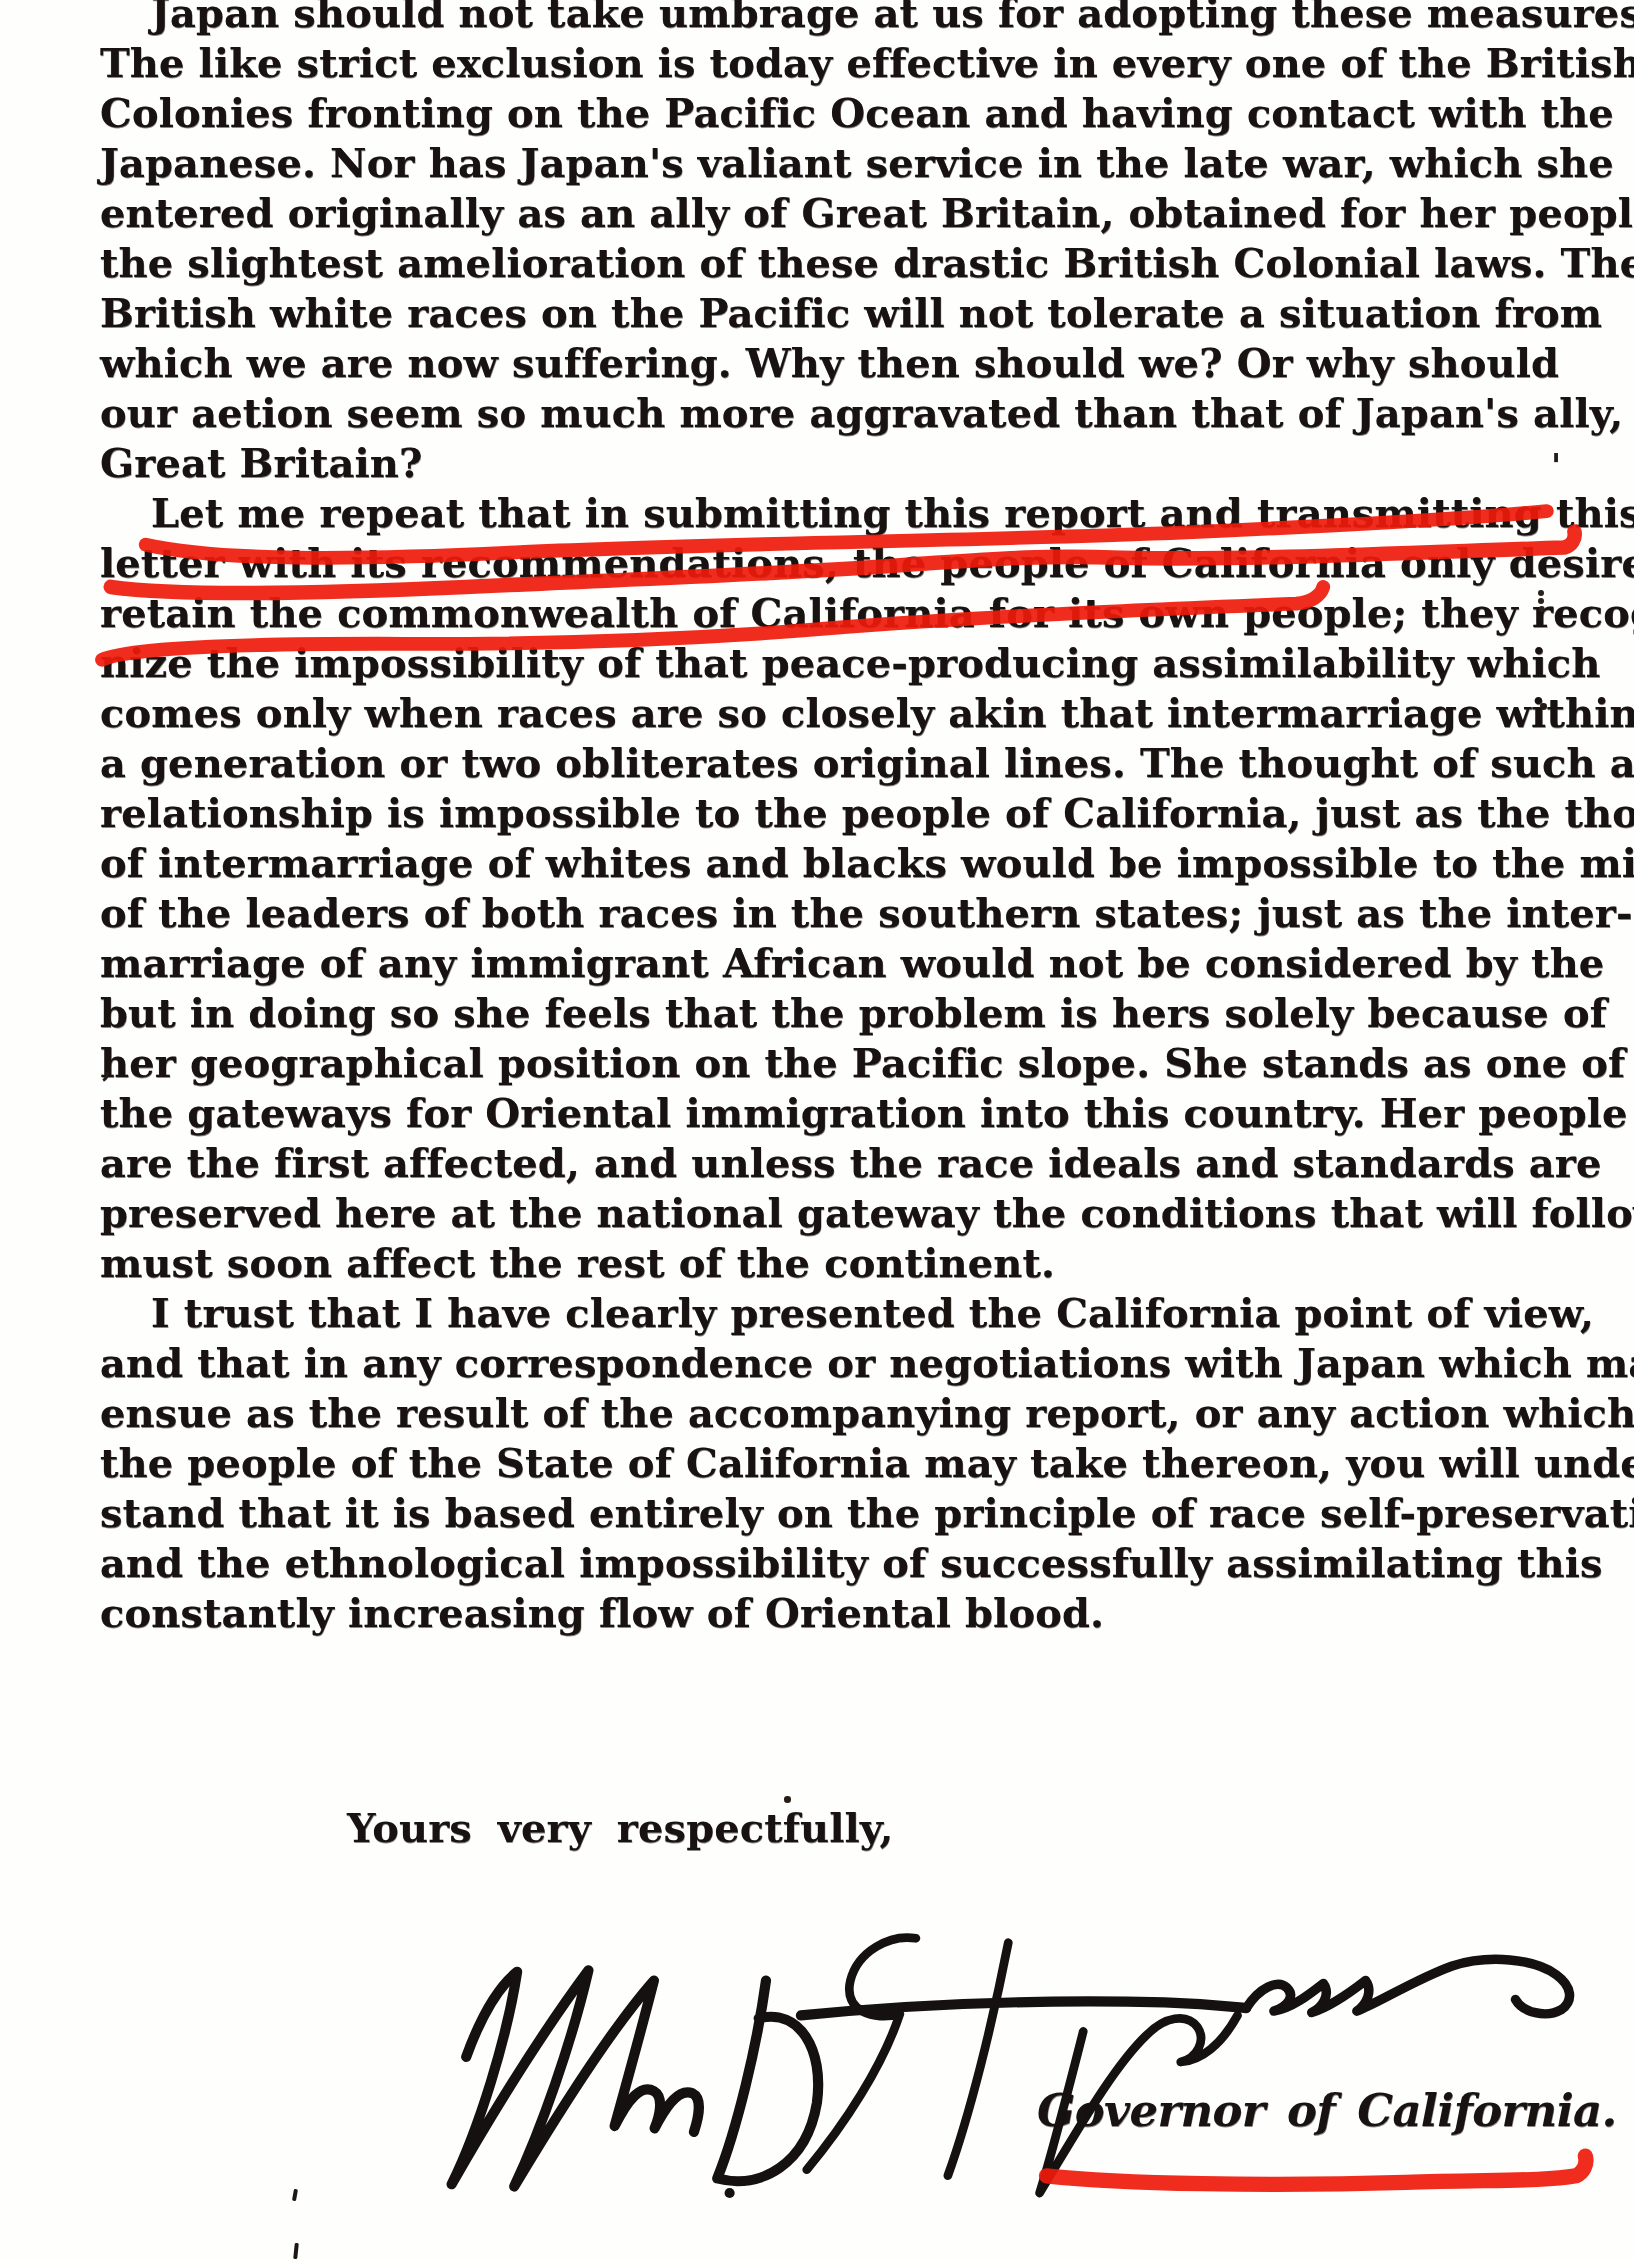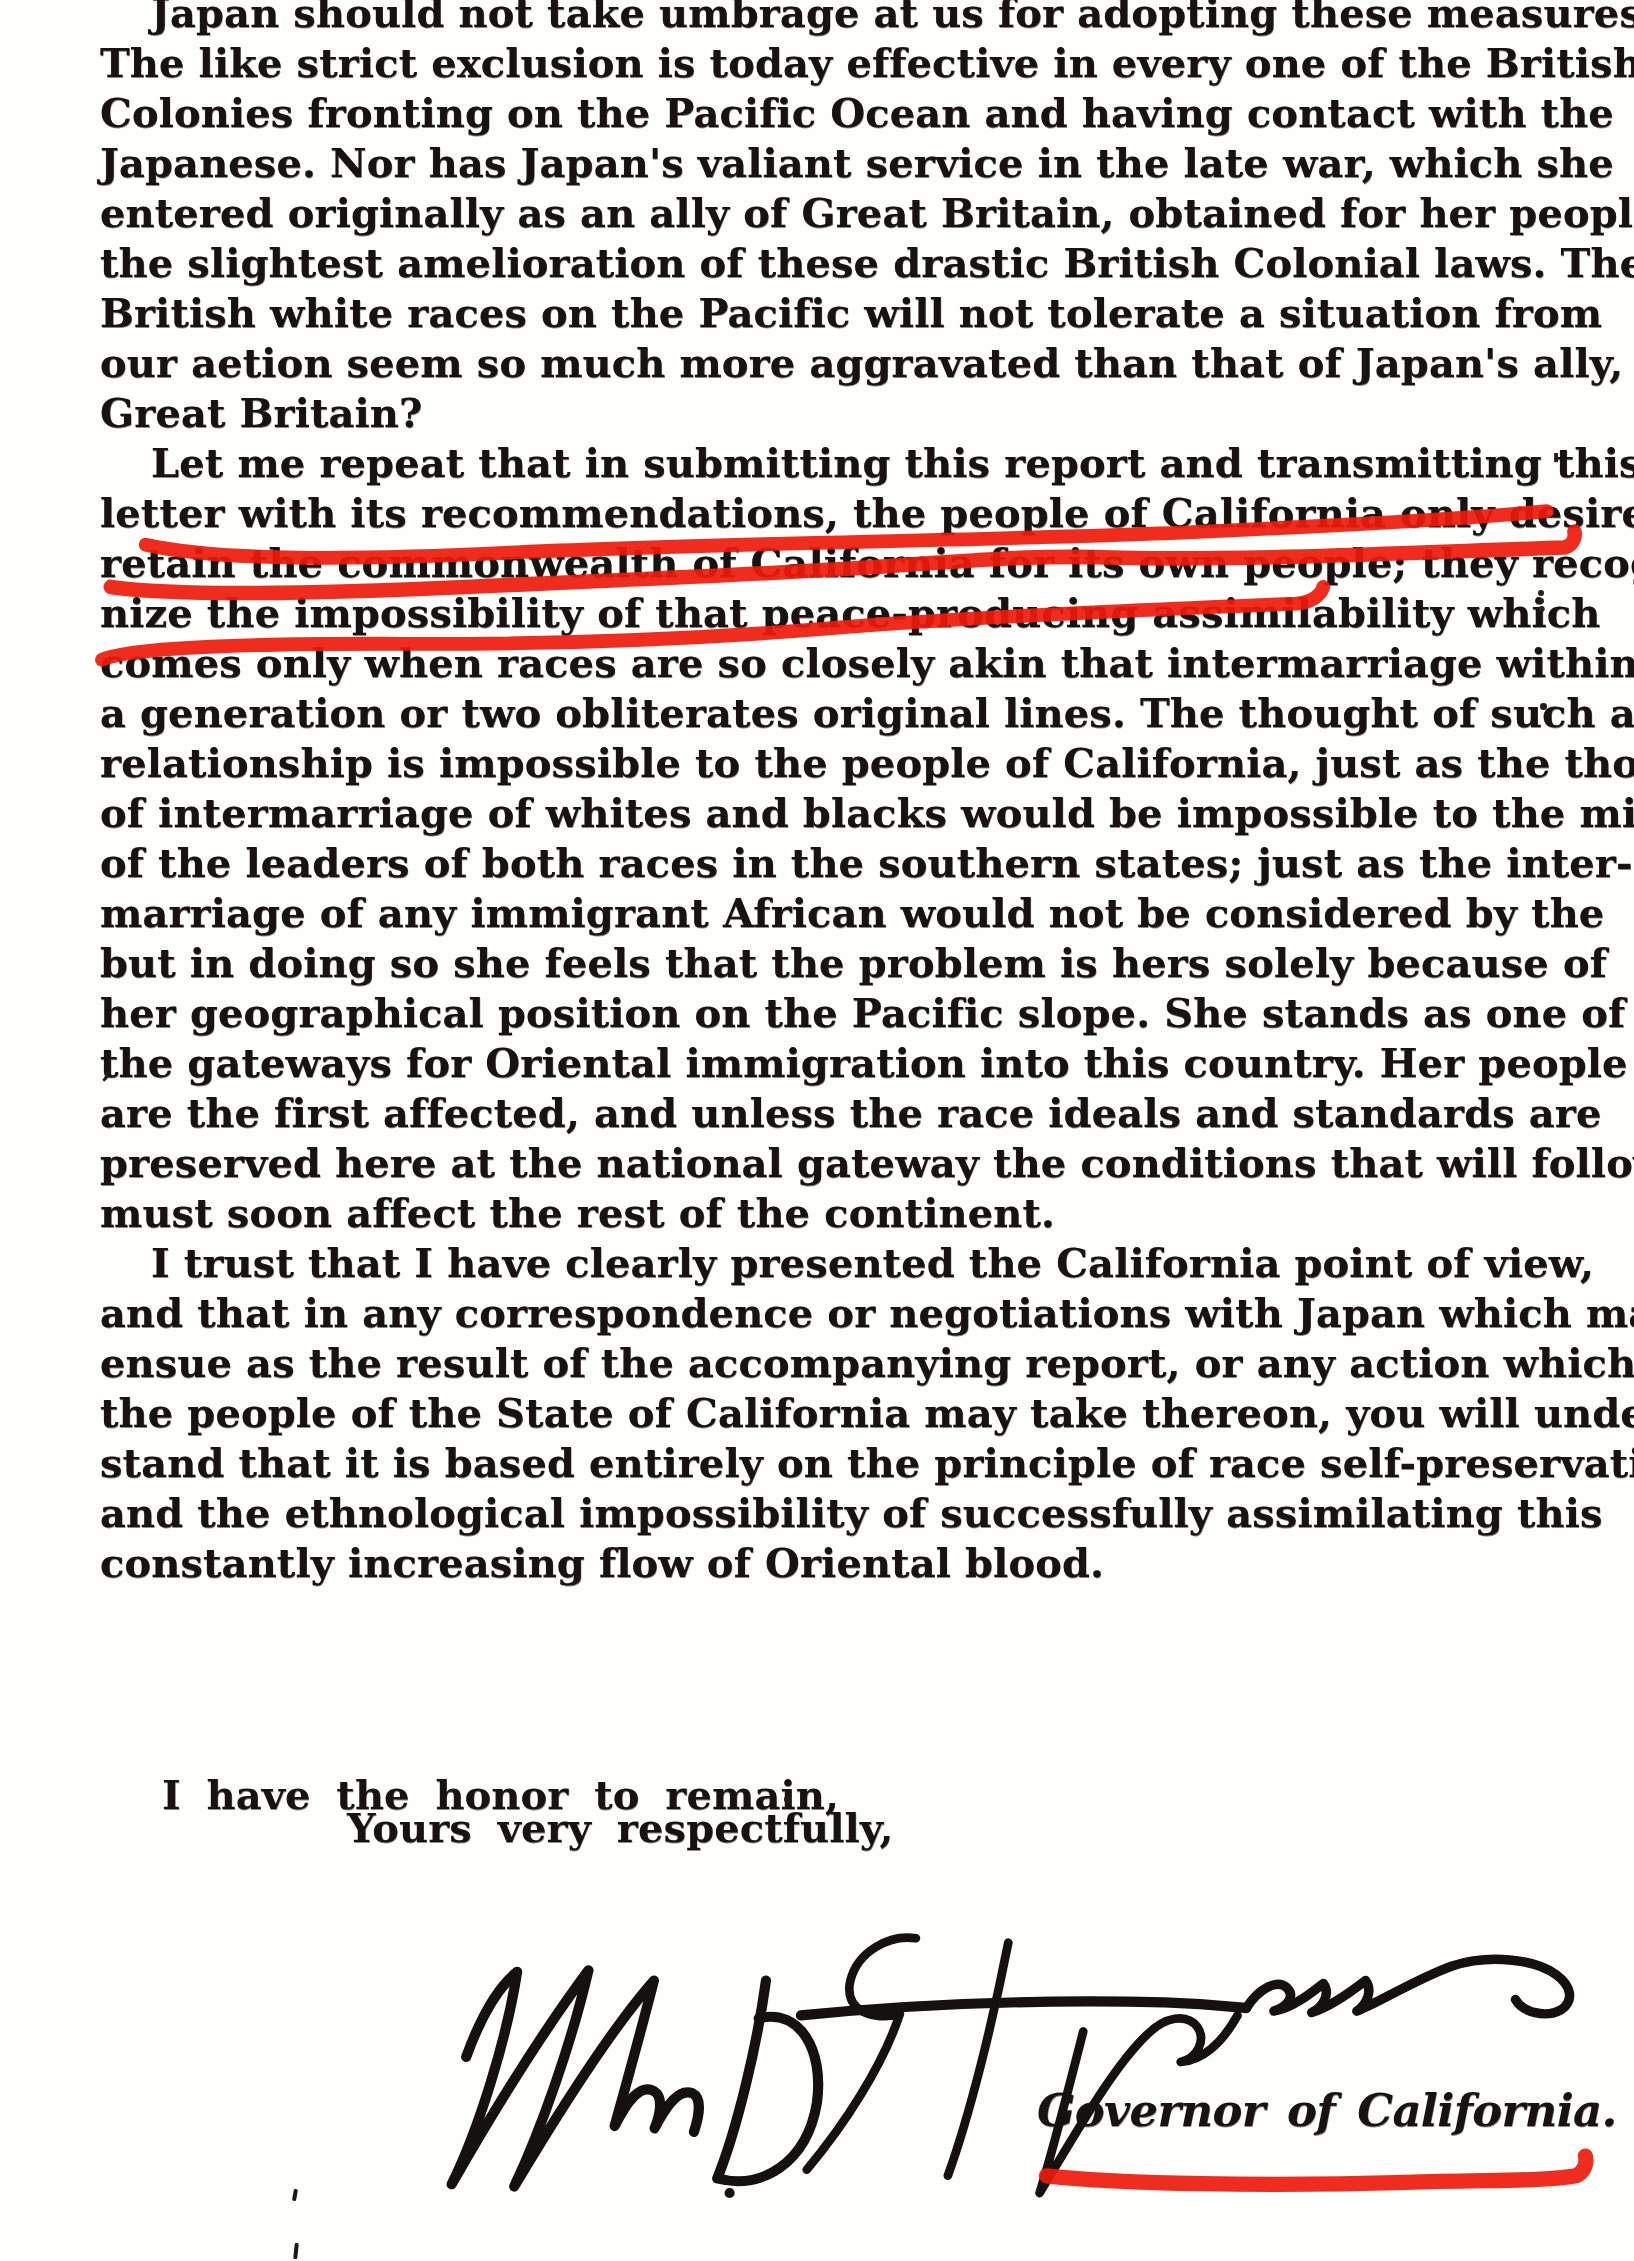--- a/index.html
+++ b/index.html
@@ -56,20 +56,21 @@
 <div class="page">
 
   <div class="body-text">
     <div class="ln indent">Japan should not take umbrage at us for adopting these measures.</div>
     <div class="ln">The like strict exclusion is today effective in every one of the British</div>
     <div class="ln">Colonies fronting on the Pacific Ocean and having contact with the</div>
     <div class="ln">Japanese.  Nor has Japan's valiant service in the late war, which she</div>
     <div class="ln">entered originally as an ally of Great Britain, obtained for her people</div>
     <div class="ln">the slightest amelioration of these drastic British Colonial laws.  The</div>
     <div class="ln">British white races on the Pacific will not tolerate a situation from</div>
+    <div class="ln">which we are now suffering.  Why then should we?  Or why should</div>
     <div class="ln">our aetion seem so much more aggravated than that of Japan's ally,</div>
     <div class="ln last">Great Britain?</div>
 
     <div class="ln indent">Let me repeat that in submitting this report and transmitting this</div>
     <div class="ln">letter with its recommendations, the people of California only desire to</div>
     <div class="ln">retain the commonwealth of California for its own people; they recog-</div>
     <div class="ln">nize the impossibility of that peace-producing assimilability which</div>
     <div class="ln">comes only when races are so closely akin that intermarriage within</div>
     <div class="ln">a generation or two obliterates original lines.  The thought of such a</div>
     <div class="ln">relationship is impossible to the people of California, just as the thought</div>
@@ -86,21 +87,20 @@
 
     <div class="ln indent">I trust that I have clearly presented the California point of view,</div>
     <div class="ln">and that in any correspondence or negotiations with Japan which may</div>
     <div class="ln">ensue as the result of the accompanying report, or any action which</div>
     <div class="ln">the people of the State of California may take thereon, you will under-</div>
     <div class="ln">stand that it is based entirely on the principle of race self-preservation</div>
     <div class="ln">and the ethnological impossibility of successfully assimilating this</div>
     <div class="ln last">constantly increasing flow of Oriental blood.</div>
   </div>
 
-  <div class="standalone honor">I have the honor to remain,</div>
   <div class="standalone valediction">Yours very respectfully,</div>
   <div class="gov-title">Governor of California.</div>
 
   <svg class="sig-svg" width="1296" height="342" viewBox="0 0 1780 470">
     <g fill="none" stroke="#141110" stroke-linecap="round" stroke-linejoin="round">
 
       <path stroke-width="14" d="M210,250 C230,195 255,153 280,133
         C266,225 227,350 190,425
         C270,285 332,193 378,131
         C355,230 313,350 276,428

